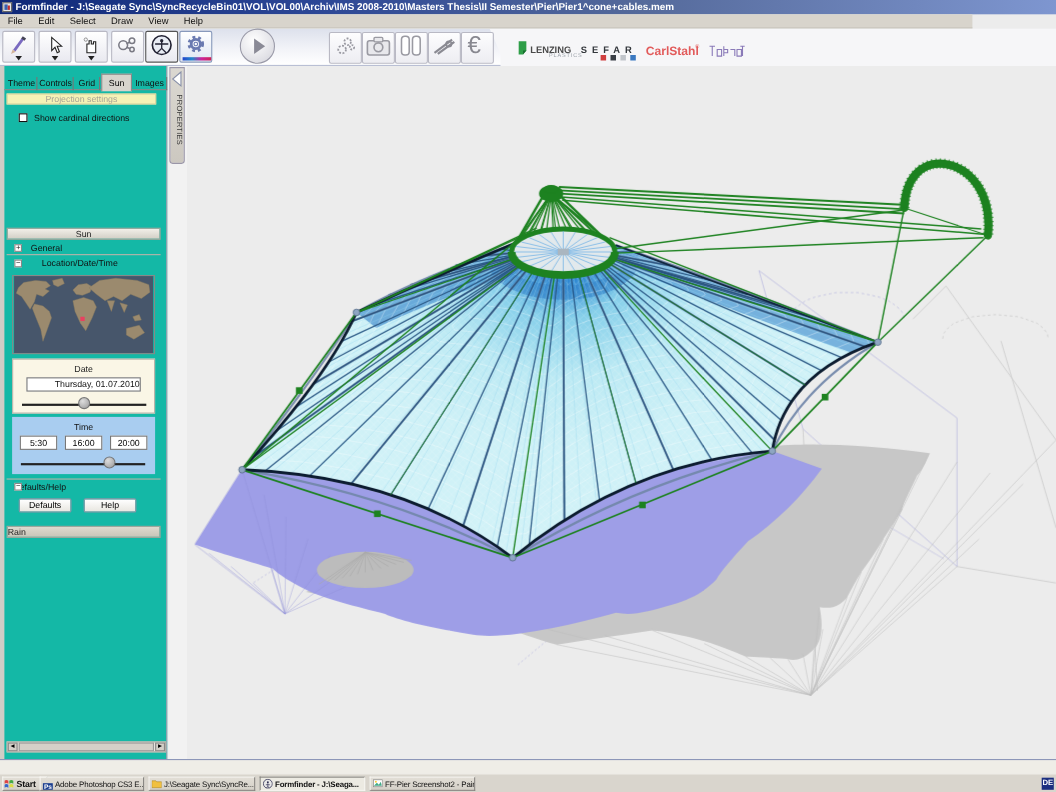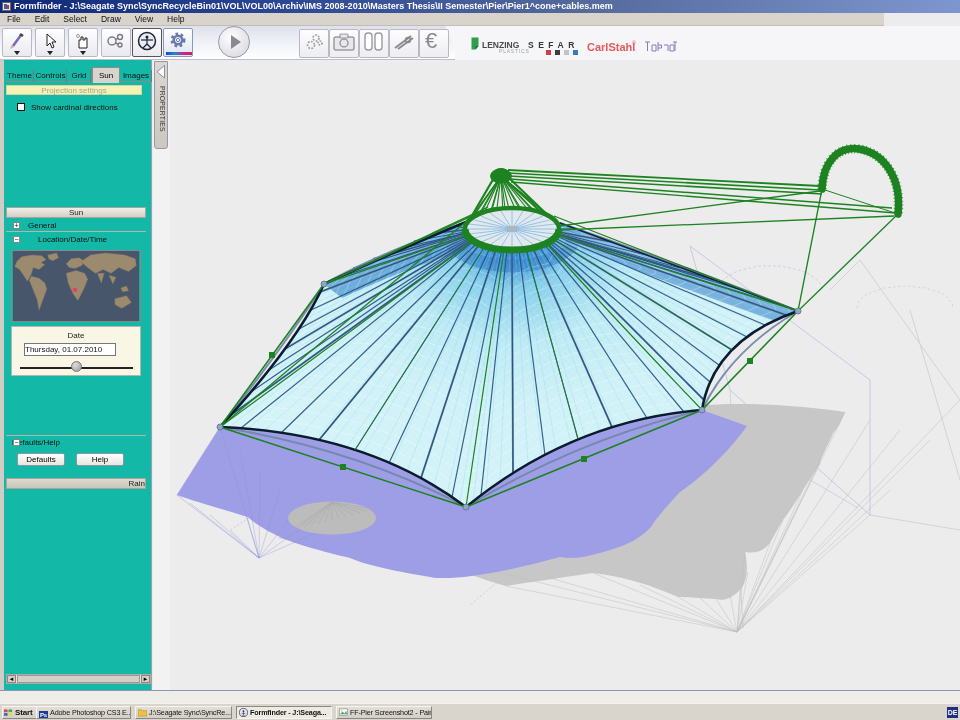--- a/index.html
+++ b/index.html
@@ -164,28 +164,36 @@
 <path d="M70,11 L80,4 L95,2 L115,4 L126,8 L127,15 L119,21 L109,17 L101,23 L93,19 L85,23 L77,17 Z"></path>
 <path d="M87,23 L94,23 L91,33 Z"></path>
 <path d="M99,25 L106,27 L103,34 Z"></path>
 <path d="M111,38 L117,36 L119,41 L113,42 Z"></path>
 <path d="M105,49 L117,46 L122,53 L112,59 L105,55 Z"></path>
 </g>
 <rect x="62" y="38" width="4" height="4" fill="#e84060"></rect>
 </svg>
 <div class="abs" style="left:7px;top:266px;width:130px;height:50px;background:#faf6e6;border:1px solid #b8b4aa">
 <div style="position:absolute;left:0;top:4px;width:100%;text-align:center;font-size:8px;color:#222">Date</div>
-<div style="position:absolute;left:12px;top:16px;width:92px;height:13px;background:#fff;border:1px solid #777;font-size:8px;text-align:left;line-height:12px;color:#111">Thursday, 01.07.2010</div>
+<div style="position:absolute;left:12px;top:16px;width:104px;height:13px;background:#fff;border:1px solid #777;font-size:8px;text-align:right;line-height:12px;color:#111">Thursday, 01.07.2010</div>
 <div style="position:absolute;left:8px;top:40px;width:113px;height:2px;background:#222"></div>
 <div style="position:absolute;left:59px;top:34px;width:11px;height:11px;border-radius:50%;background:radial-gradient(circle at 35% 30%,#ddd,#999);border:1px solid #777"></div>
+</div>
+<div class="abs" style="left:7px;top:319px;width:130px;height:52px;background:#a9cdf0">
+<div style="position:absolute;left:0;top:5px;width:100%;text-align:center;font-size:8px;color:#111">Time</div>
+<div style="position:absolute;left:7px;top:17px;width:34px;height:13px;background:#fff;border:1px solid #777;font-size:8px;text-align:center;line-height:12px">5:30</div>
+<div style="position:absolute;left:48px;top:17px;width:34px;height:13px;background:#fff;border:1px solid #777;font-size:8px;text-align:center;line-height:12px">16:00</div>
+<div style="position:absolute;left:89px;top:17px;width:34px;height:13px;background:#fff;border:1px solid #777;font-size:8px;text-align:center;line-height:12px">20:00</div>
+<div style="position:absolute;left:8px;top:42px;width:113px;height:2px;background:#222"></div>
+<div style="position:absolute;left:83px;top:36px;width:11px;height:11px;border-radius:50%;background:radial-gradient(circle at 35% 30%,#ddd,#999);border:1px solid #777"></div>
 </div>
 <div class="abs" style="left:2px;top:375px;width:140px;height:13px;border-top:1px solid #b8b4aa;font-size:8px;line-height:13px;color:#111"><span style="position:absolute;left:7px;top:3px;width:7px;height:7px;border:1px solid #888;background:#fff;font-size:7px;line-height:6px;text-align:center">−</span><span style="margin-left:6px">Defaults/Help</span></div>
 <div class="abs" style="left:13px;top:393px;width:48px;height:13px;background:linear-gradient(180deg,#fff,#e8e6e0);border:1px solid #8a96a8;border-radius:2px;font-size:8px;text-align:center;line-height:12px">Defaults</div>
 <div class="abs" style="left:72px;top:393px;width:48px;height:13px;background:linear-gradient(180deg,#fff,#e8e6e0);border:1px solid #8a96a8;border-radius:2px;font-size:8px;text-align:center;line-height:12px">Help</div>
-<div class="abs" style="left:2px;top:418px;width:140px;height:11px;background:linear-gradient(180deg,#dedacf,#c9c5b8);border:1px solid #a9a59b;font-size:8px;text-align:right;line-height:10px;color:#222">Rain</div>
+<div class="abs" style="left:2px;top:418px;width:140px;height:11px;background:linear-gradient(180deg,#dedacf,#c9c5b8);border:1px solid #a9a59b;font-size:8px;text-align:left;line-height:10px;color:#222">Rain</div>
 <div class="abs" style="left:2px;top:614px;width:145px;height:10px;background:#e8e5df;border:1px solid #b0aca2">
 <div style="position:absolute;left:0;top:0;width:9px;height:8px;background:#d4d0c8;border:1px solid #888;font-size:6px;line-height:7px;text-align:center">◄</div>
 <div style="position:absolute;left:10px;top:0;width:123px;height:8px;background:#d4d0c8;border:1px solid #999"></div>
 <div style="position:absolute;right:0;top:0;width:9px;height:8px;background:#d4d0c8;border:1px solid #888;font-size:6px;line-height:7px;text-align:center">►</div>
 </div>
 </div>
 <div id="propstrip">
     <div class="tab"></div>
     <svg class="tri" width="12" height="16">
       <path d="M9.5,1.5 L9.5,14 L2,7.8 Z" fill="#ffffff" stroke="#8890a8" stroke-width="1"></path>

